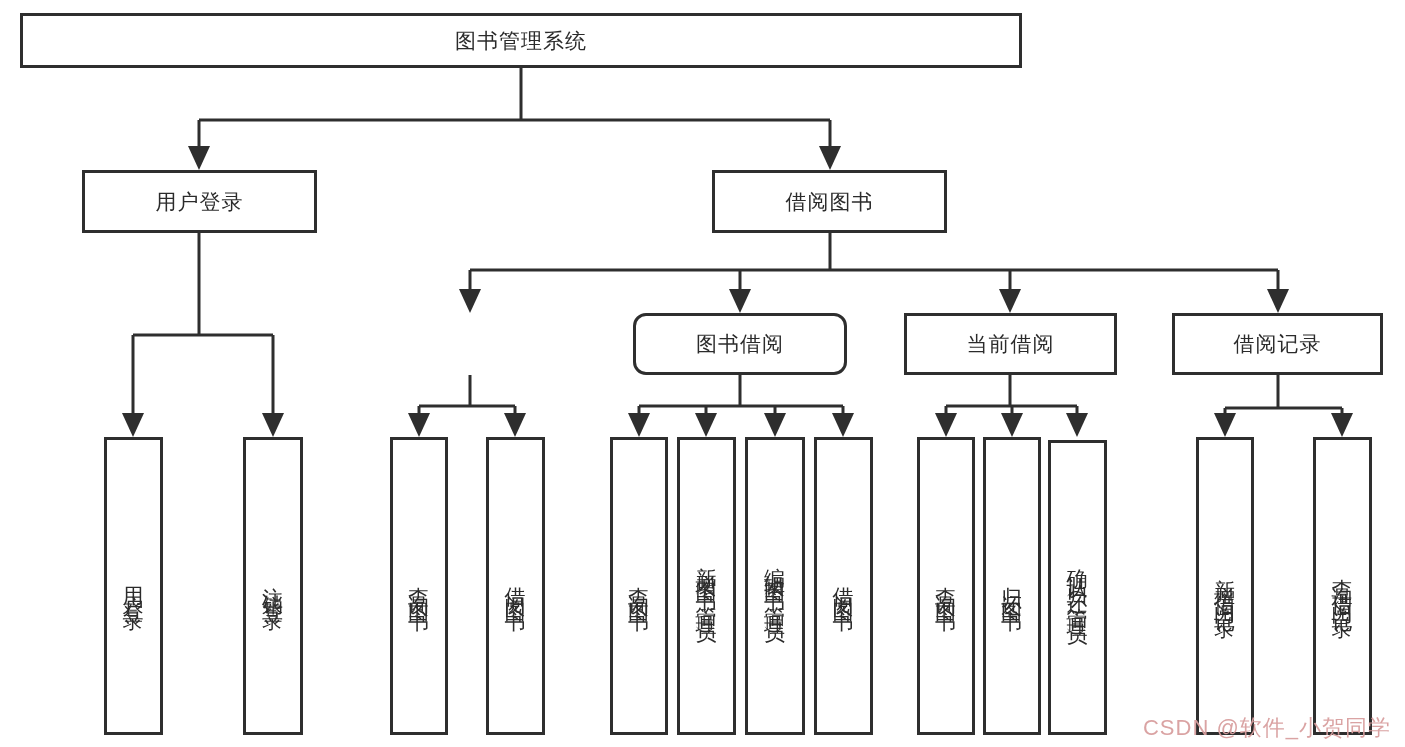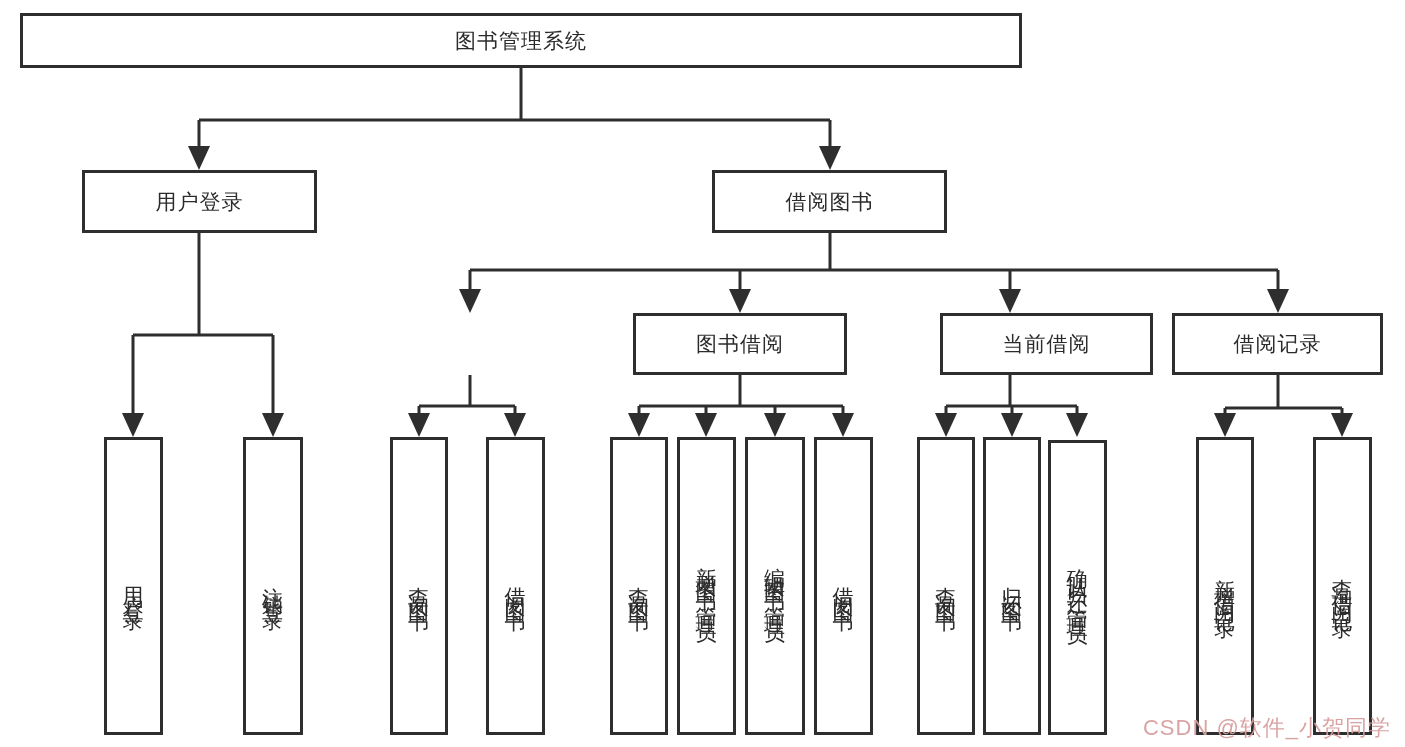--- a/index.html
+++ b/index.html
@@ -78,22 +78,22 @@
       <polygon points="1214,413 1236,413 1225,437"></polygon>
       <polygon points="1331,413 1353,413 1342,437"></polygon>
     </g>
   </svg>
 
   <div class="node hbox" style="left:20px;top:13px;width:1002px;height:55px;">图书管理系统</div>
 
   <div class="node hbox" style="left:82px;top:170px;width:235px;height:63px;">用户登录</div>
   <div class="node hbox" style="left:712px;top:170px;width:235px;height:63px;">借阅图书</div>
 
-  <div class="node hbox" style="left:633px;top:313px;width:214px;height:62px;">图书借阅</div>
-  <div class="node hbox" style="left:904px;top:313px;width:213px;height:62px;margin-left:36px;">当前借阅</div>
+  <div class="node hbox" style="left:633px;top:313px;width:214px;height:62px;border-radius:13px;">图书借阅</div>
+  <div class="node hbox" style="left:904px;top:313px;width:213px;height:62px;">当前借阅</div>
   <div class="node hbox" style="left:1172px;top:313px;width:211px;height:62px;">借阅记录</div>
 
   <div class="node vbox" style="left:104px;top:437px;width:59px;height:298px;">
     <span>用户登录</span>
   </div>
   <div class="node vbox" style="left:243px;top:437px;width:60px;height:298px;">
     <span>注销登录</span>
   </div>
 
   <div class="node vbox" style="left:390px;top:437px;width:58px;height:298px;">

